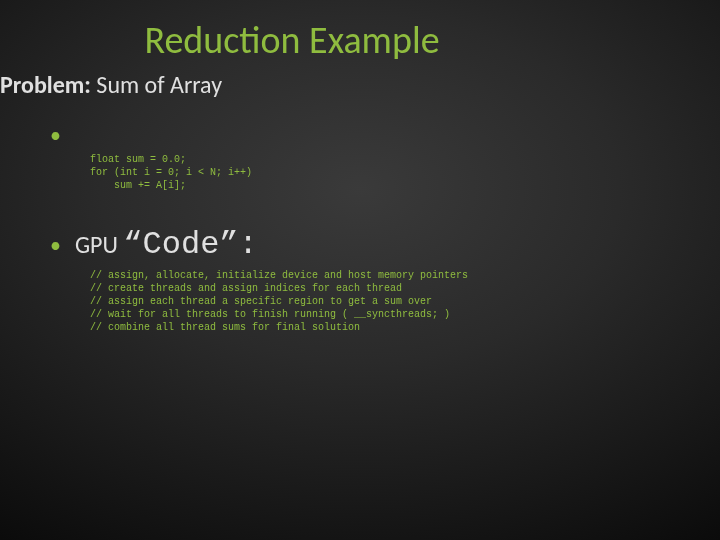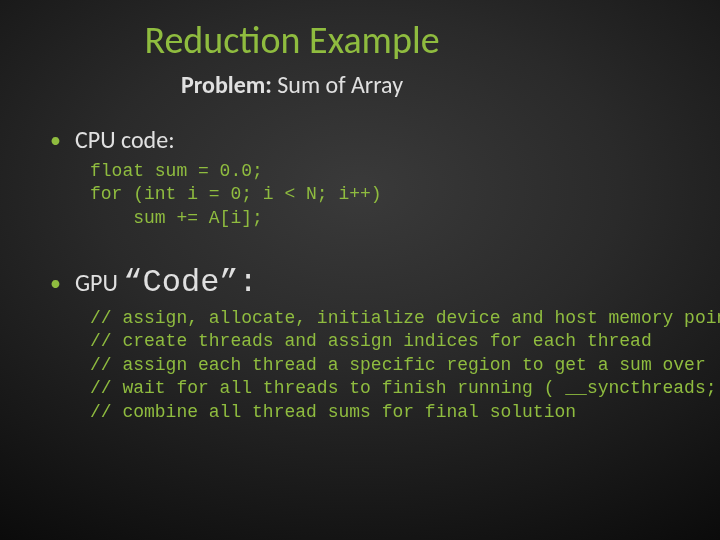--- a/index.html
+++ b/index.html
@@ -23,21 +23,21 @@
   }
   .title {
     text-align: center;
     font-size: 38px;
     color: #8FBC3F;
     font-weight: 400;
     margin: 0;
     line-height: 1.1;
   }
   .subtitle {
-    text-align: center;
+    text-align: left;
     font-size: 24px;
     color: #e0e0e0;
     margin: 8px 0 0 0;
   }
   .subtitle .label {
     font-weight: 700;
   }
   .content {
     padding: 26px 50px 0 50px;
   }
@@ -53,21 +53,21 @@
     font-size: 22px;
     margin-right: 14px;
     line-height: 1;
   }
   .bullet-text {
     font-weight: 400;
   }
   .code {
     font-family: Consolas, "Courier New", monospace;
     color: #8FBC3F;
-    font-size: 18px;
+    font-size: 10px;
     line-height: 1.3;
     white-space: pre;
     margin: 6px 0 0 40px;
   }
   .gap {
     height: 34px;
   }
   .gpu-text {
     font-family: Consolas, "Courier New", monospace;
     font-size: 32px;
@@ -81,21 +81,20 @@
   <h1 class="title">Reduction Example</h1>
 
   <div class="subtitle">
     <span class="label">Problem:</span><span> Sum of Array</span>
   </div>
 
   <div class="content">
 
     <div class="bullet">
       <span class="dot">•</span>
-      <span class="bullet-text">CPU code:</span>
     </div>
     <div class="code">float sum = 0.0;
 for (int i = 0; i &lt; N; i++)
     sum += A[i];</div>
 
     <div class="gap"></div>
 
     <div class="bullet">
       <span class="dot">•</span>
       <span class="bullet-text">

